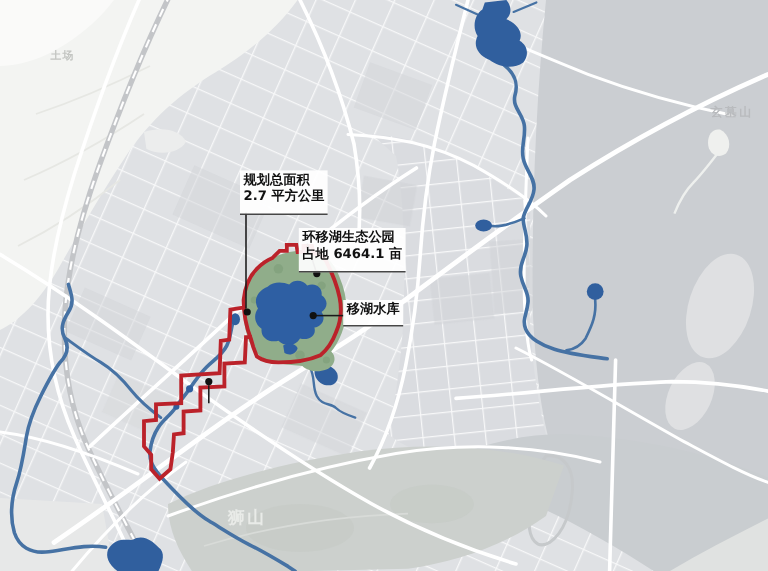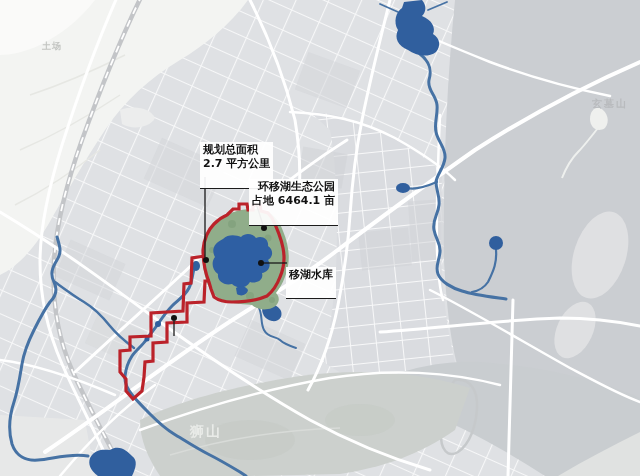--- a/index.html
+++ b/index.html
@@ -7,21 +7,21 @@
     position:relative;width:640px;height:476px;overflow:hidden;
     background:#e9eaec;
     font-family:"DejaVu Sans","Liberation Sans",sans-serif;
   }
   .stage svg{position:absolute;left:0;top:0;}
   .callout{
     position:absolute;
     background:rgba(255,255,255,0.93);
     border-bottom:1.5px solid #1b1b1b;
     color:#111;font-weight:bold;font-size:11px;line-height:1.3;
-    padding:1px 3px 16px 3px;white-space:nowrap;
+    padding:1px 3px 6px 3px;white-space:nowrap;
   }
   .callout .ln{display:block;}
   .place-label{position:absolute;white-space:nowrap;font-weight:bold;}
   .pl-faint{color:#c3c5c2;font-size:9px;letter-spacing:1px;}
   .pl-mountain{color:#b9bbbe;font-size:10px;letter-spacing:2px;}
   .pl-hill{color:#e9ebe8;font-size:14px;letter-spacing:2px;}
 </style>
 </head>
 <body>
 
@@ -162,27 +162,27 @@
     <circle cx="261" cy="263" r="3" fill="#111"></circle>
     <circle cx="174" cy="318" r="3" fill="#111"></circle>
   </g>
 </svg>
 
 <div class="callout" style="left:200px;top:142px;">
   <span class="ln">规划总面积</span>
   <span class="ln">2.7 平方公里</span>
 </div>
 
-<div class="callout" style="left:249px;top:179px;text-align:right;">
+<div class="callout" style="left:249px;top:190px;">
   <span class="ln">环移湖生态公园</span>
   <span class="ln">占地 6464.1 亩</span>
 </div>
 
-<div class="callout" style="left:286px;top:267px;">
+<div class="callout" style="left:286px;top:250px;">
   <span class="ln">移湖水库</span>
 </div>
 
 
 <div class="place-label pl-faint" style="left:42px;top:40px;">土场</div>
-<div class="place-label pl-mountain" style="left:592px;top:97px;">玄墓山</div>
+<div class="place-label pl-mountain" style="left:592px;top:87px;">玄墓山</div>
 <div class="place-label pl-hill" style="left:190px;top:423px;">狮山</div>
 
 </div>
 
 </body></html>

